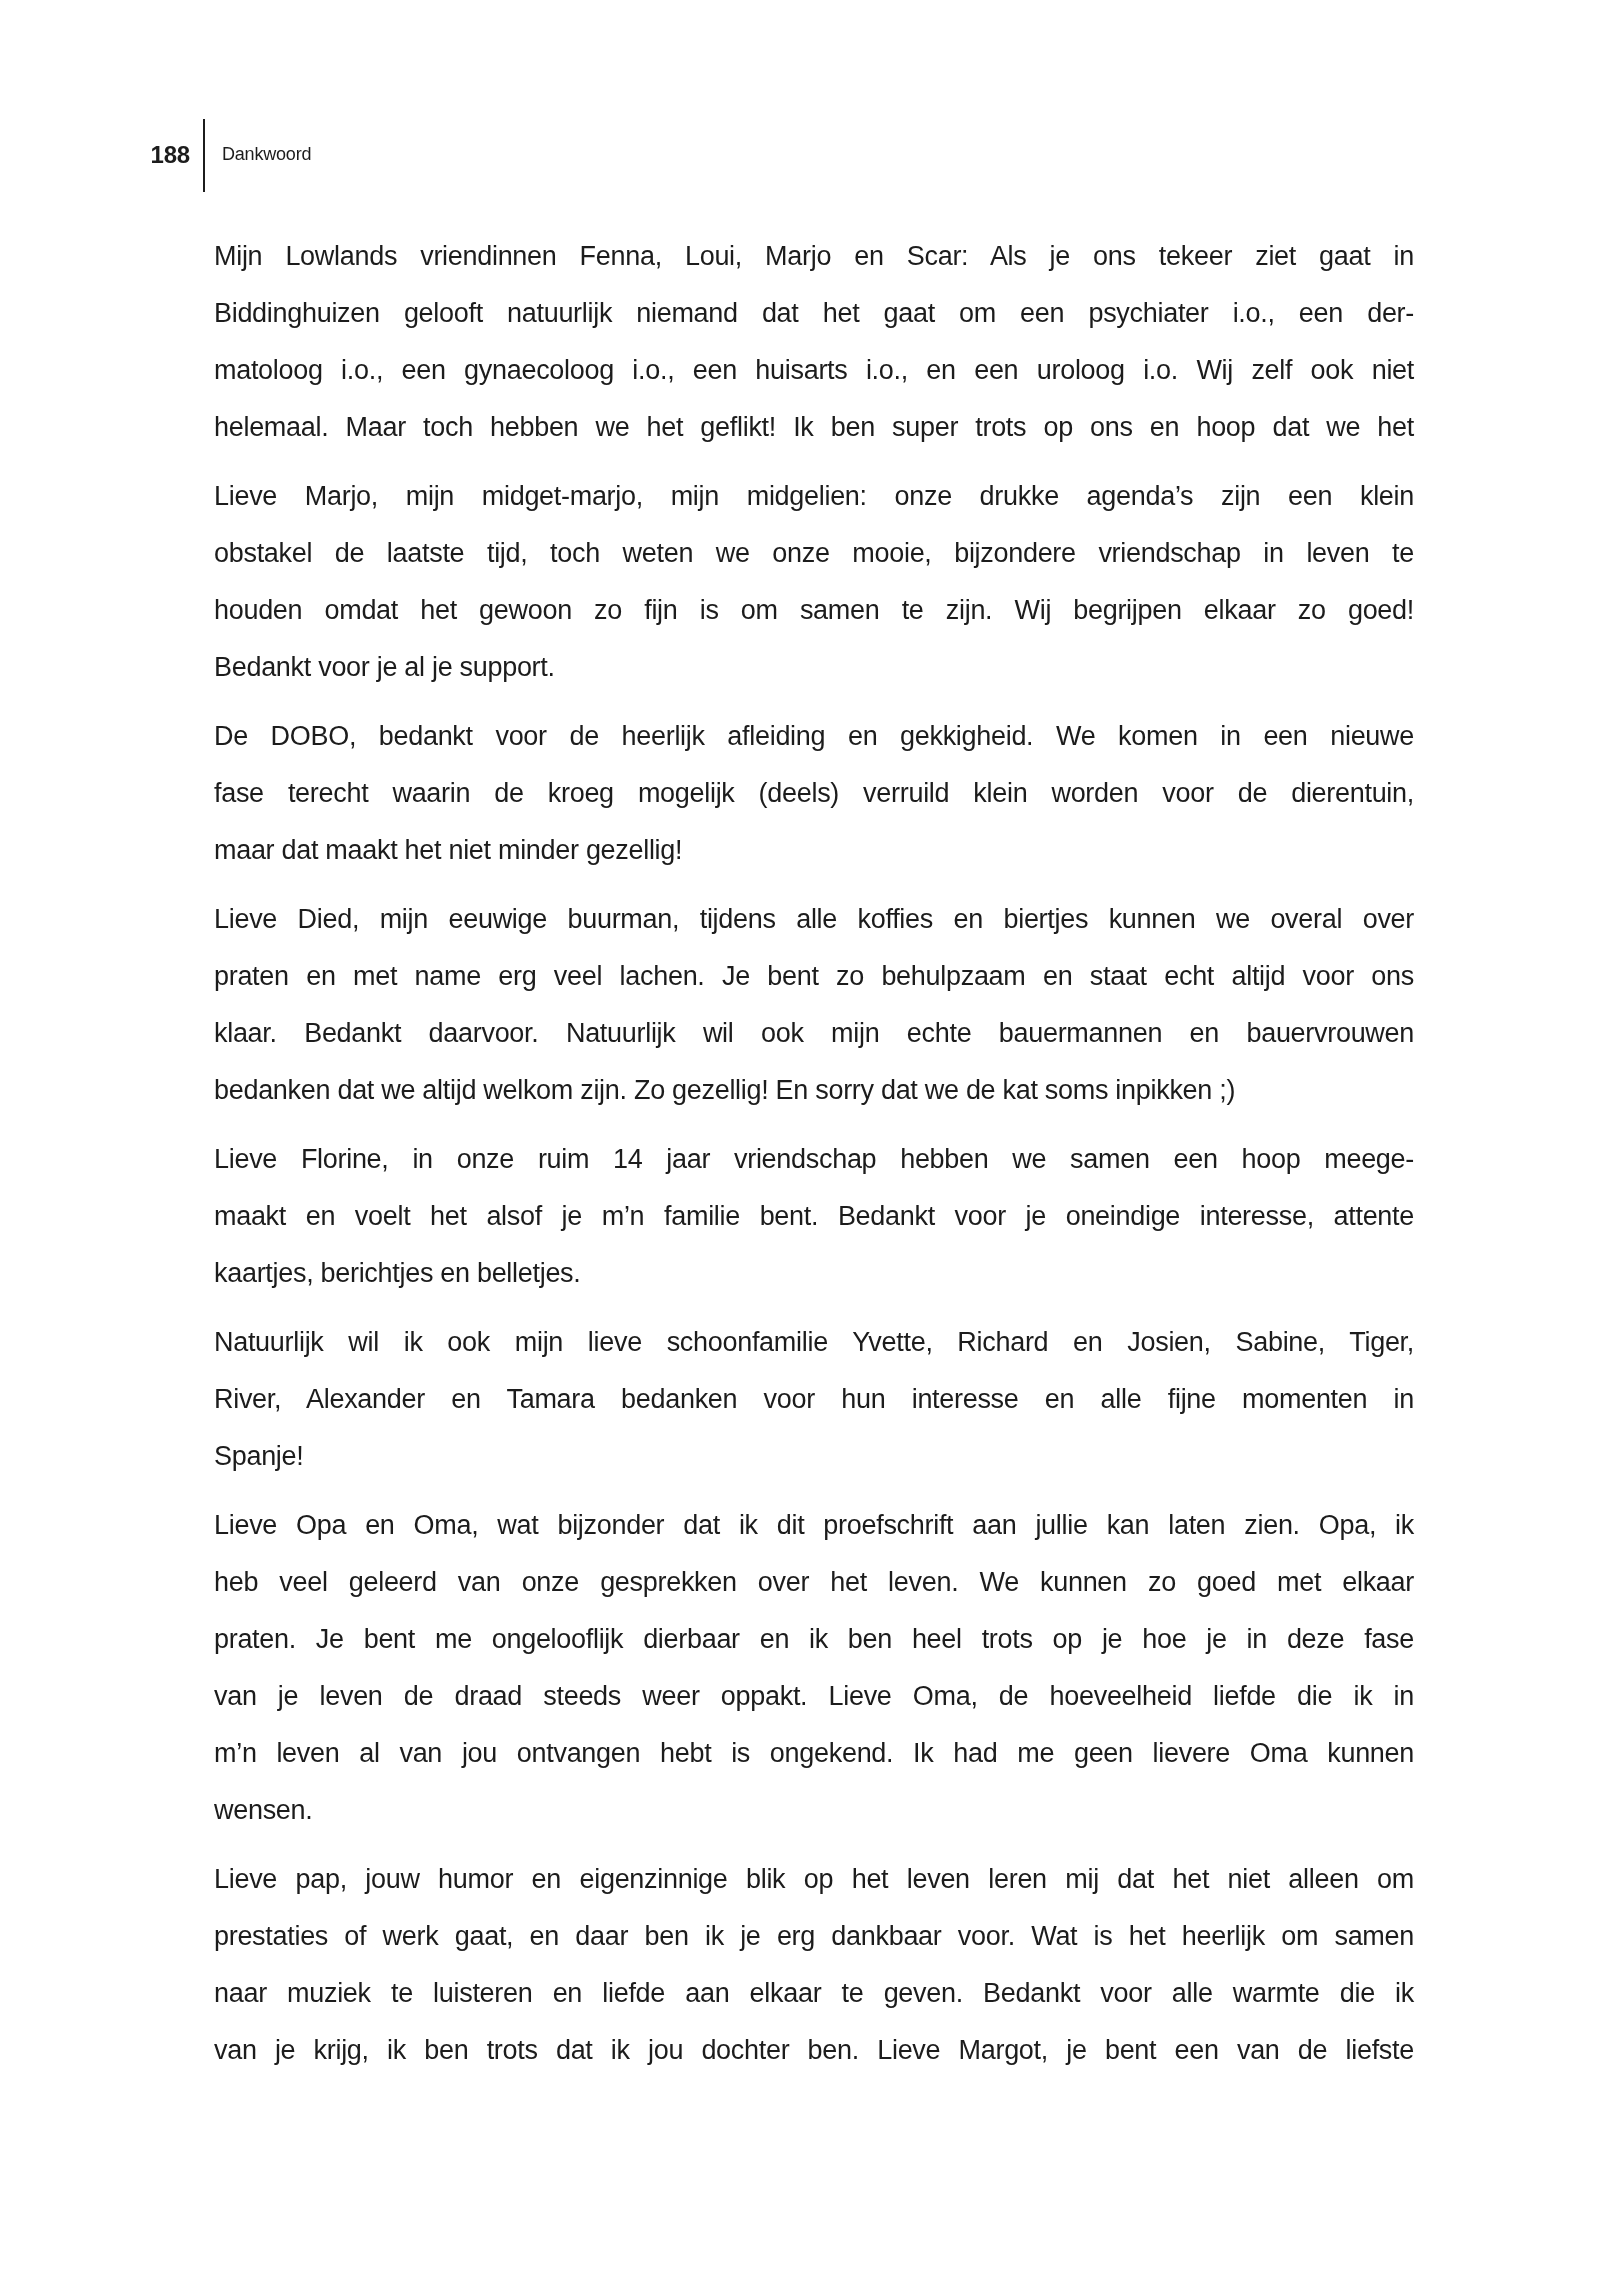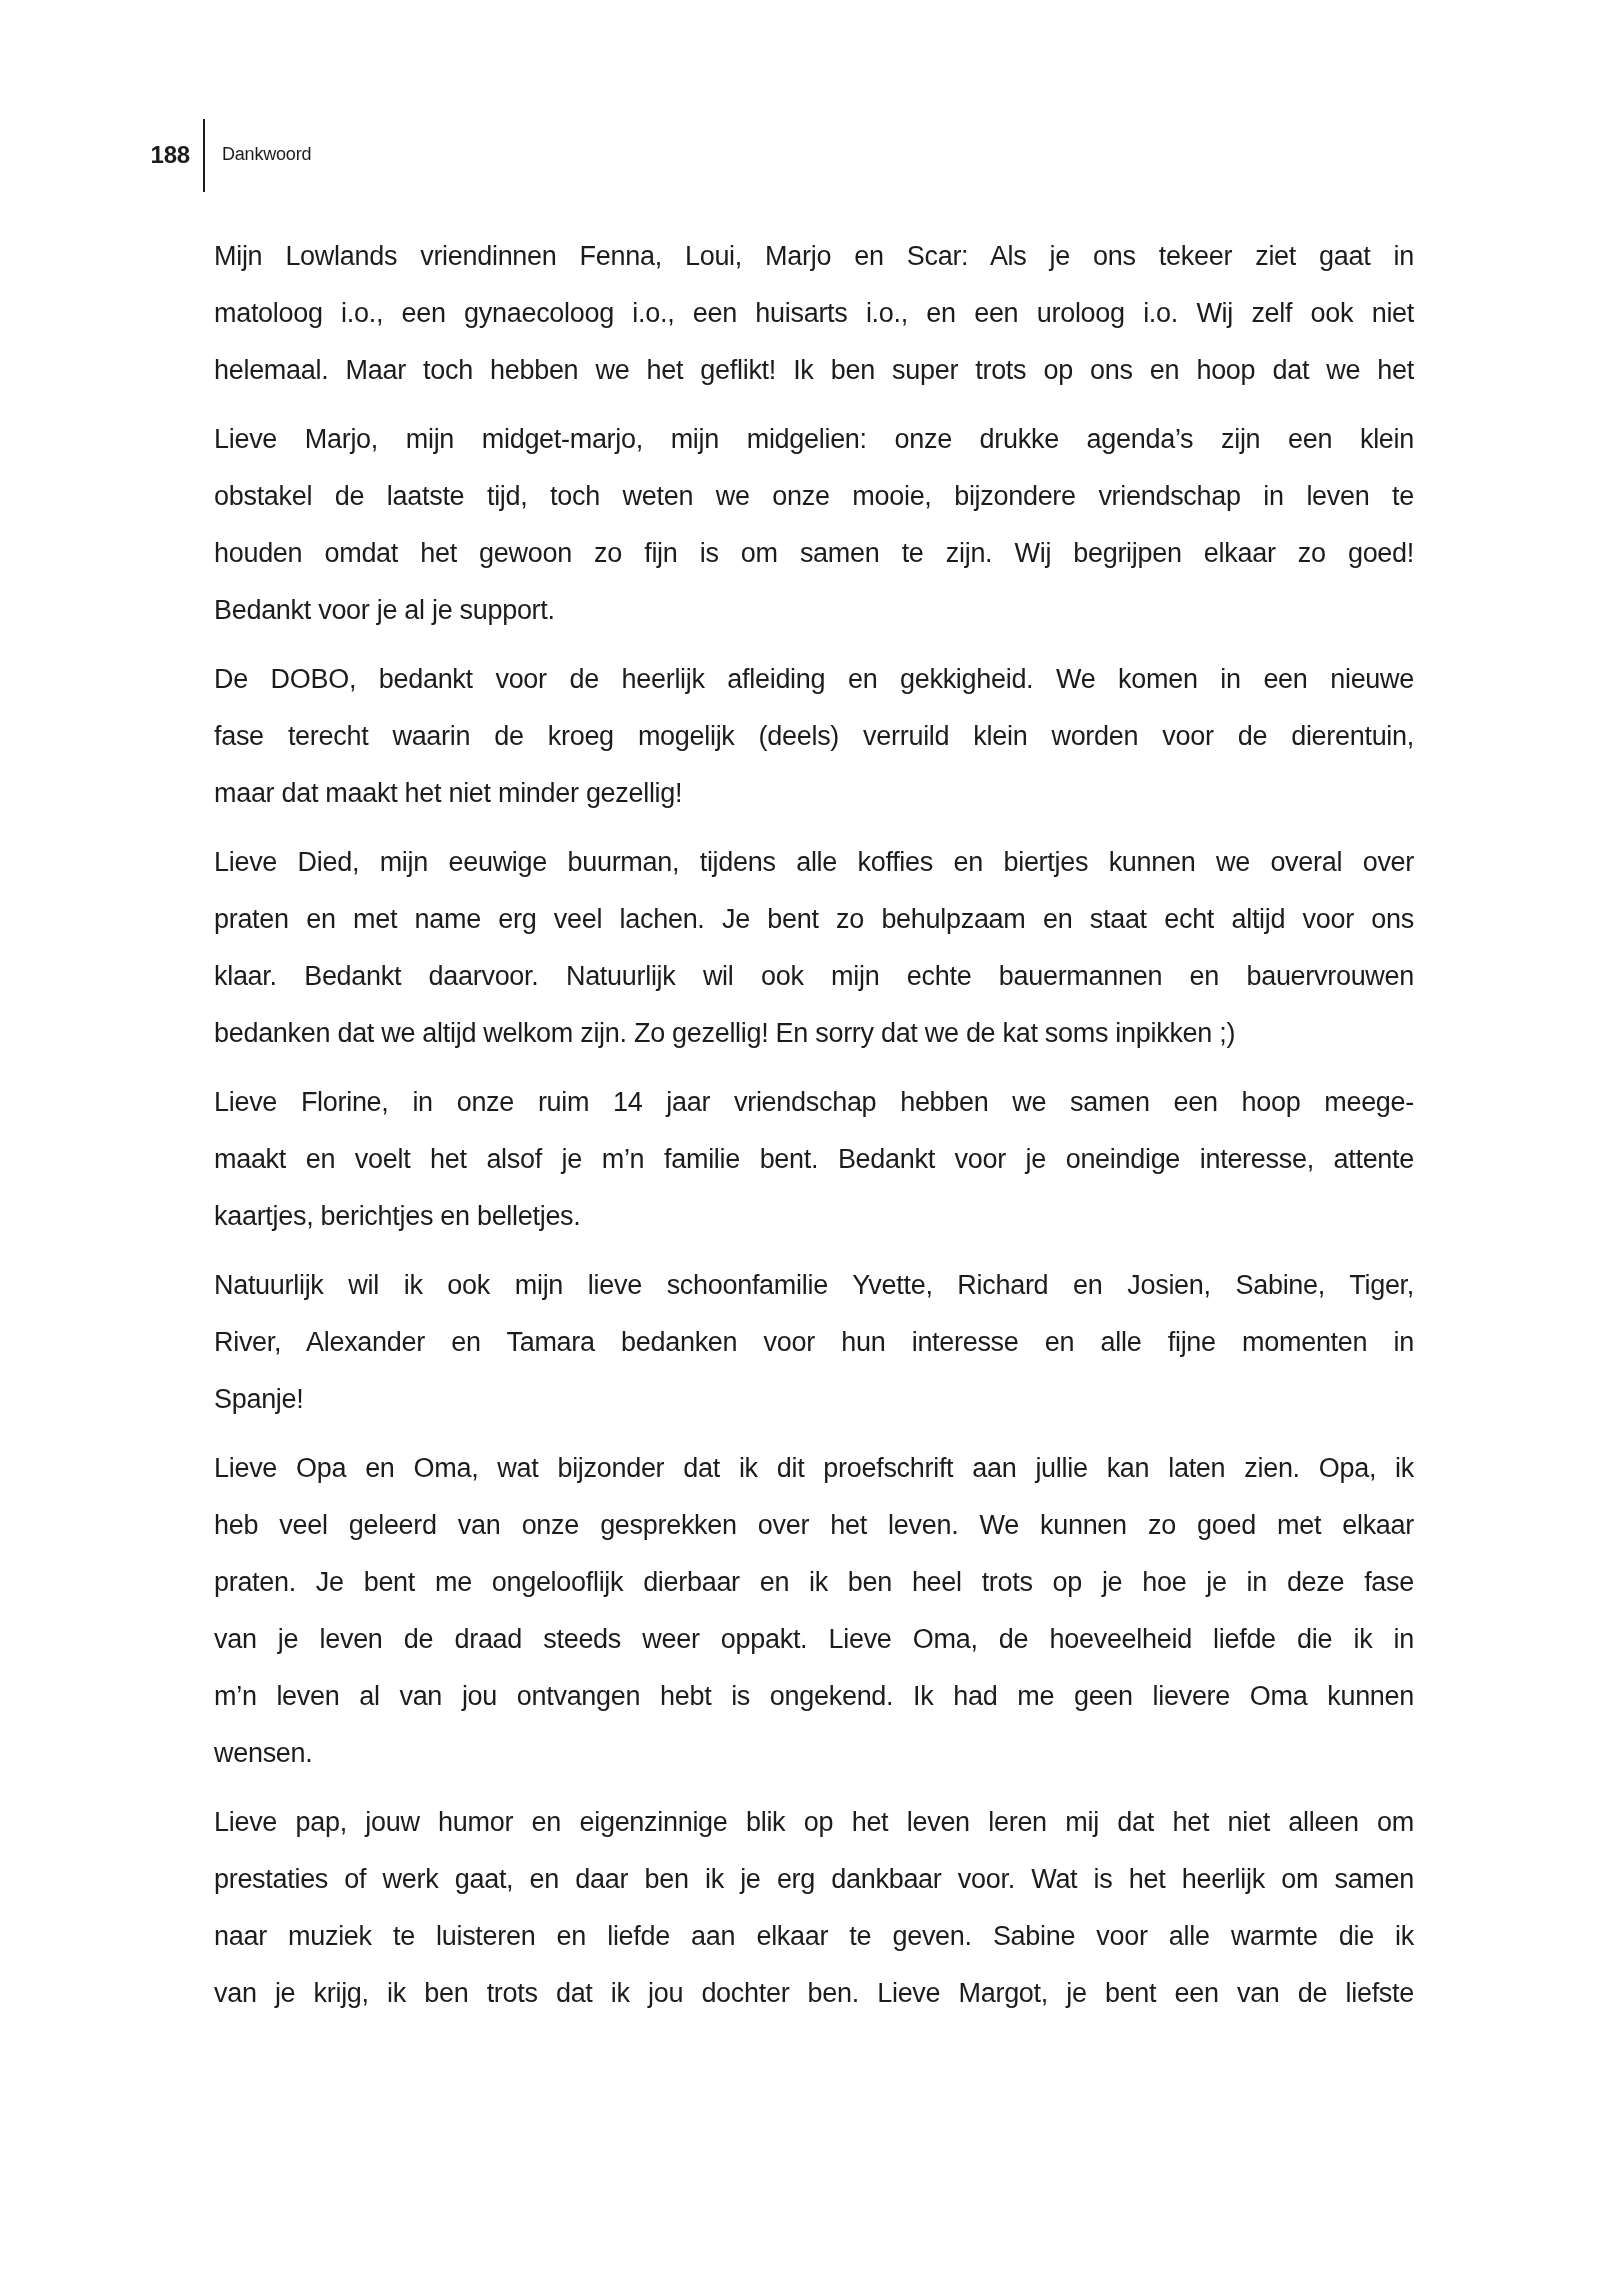--- a/index.html
+++ b/index.html
@@ -55,20 +55,21 @@
 <div class="page">
 
   <span class="header-num">188</span>
   <span class="header-rule"></span>
   <span class="header-title">Dankwoord</span>
 
   <div class="bodytext">
 
     <div class="para">
       <div class="line just">Mijn Lowlands vriendinnen Fenna, Loui, Marjo en Scar: Als je ons tekeer ziet gaat in</div>
+      <div class="line just">Biddinghuizen gelooft natuurlijk niemand dat het gaat om een psychiater i.o., een der-</div>
       <div class="line just">matoloog i.o., een gynaecoloog i.o., een huisarts i.o., en een uroloog i.o. Wij zelf ook niet</div>
       <div class="line just">helemaal. Maar toch hebben we het geflikt! Ik ben super trots op ons en hoop dat we het</div>
     </div>
 
     <div class="para">
       <div class="line just">Lieve Marjo, mijn midget-marjo, mijn midgelien: onze drukke agenda’s zijn een klein</div>
       <div class="line just">obstakel de laatste tijd, toch weten we onze mooie, bijzondere vriendschap in leven te</div>
       <div class="line just">houden omdat het gewoon zo fijn is om samen te zijn. Wij begrijpen elkaar zo goed!</div>
       <div class="line last">Bedankt voor je al je support.</div>
     </div>
@@ -103,19 +104,19 @@
       <div class="line just">heb veel geleerd van onze gesprekken over het leven. We kunnen zo goed met elkaar</div>
       <div class="line just">praten. Je bent me ongelooflijk dierbaar en ik ben heel trots op je hoe je in deze fase</div>
       <div class="line just">van je leven de draad steeds weer oppakt. Lieve Oma, de hoeveelheid liefde die ik in</div>
       <div class="line just">m’n leven al van jou ontvangen hebt is ongekend. Ik had me geen lievere Oma kunnen</div>
       <div class="line last">wensen.</div>
     </div>
 
     <div class="para">
       <div class="line just">Lieve pap, jouw humor en eigenzinnige blik op het leven leren mij dat het niet alleen om</div>
       <div class="line just">prestaties of werk gaat, en daar ben ik je erg dankbaar voor. Wat is het heerlijk om samen</div>
-      <div class="line just">naar muziek te luisteren en liefde aan elkaar te geven. Sabine voor alle warmte die ik</div>
+      <div class="line just">naar muziek te luisteren en liefde aan elkaar te geven. Bedankt voor alle warmte die ik</div>
       <div class="line just">van je krijg, ik ben trots dat ik jou dochter ben. Lieve Margot, je bent een van de liefste</div>
     </div>
 
   </div>
 </div>
 
 
 </body></html>

